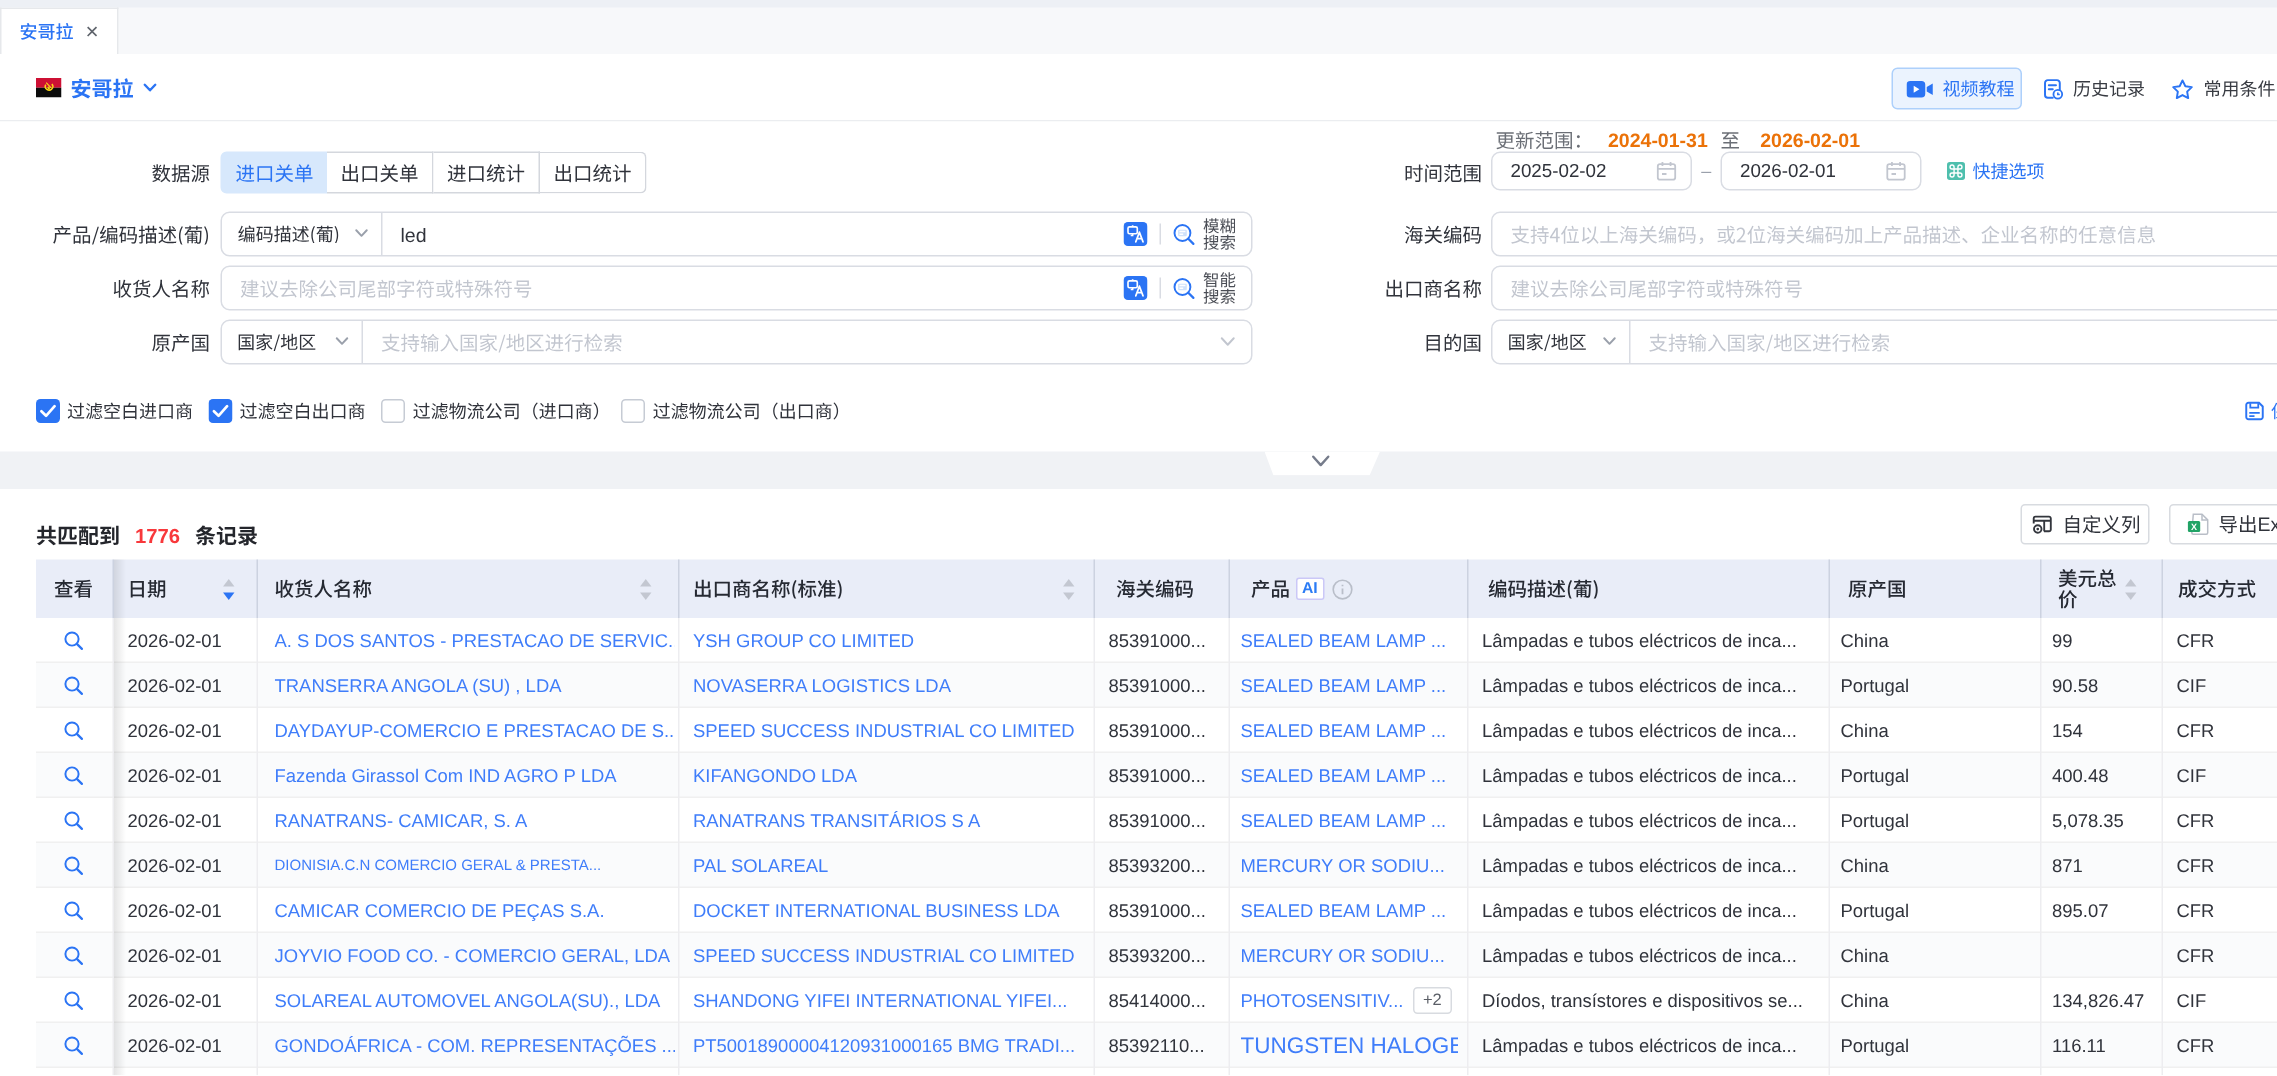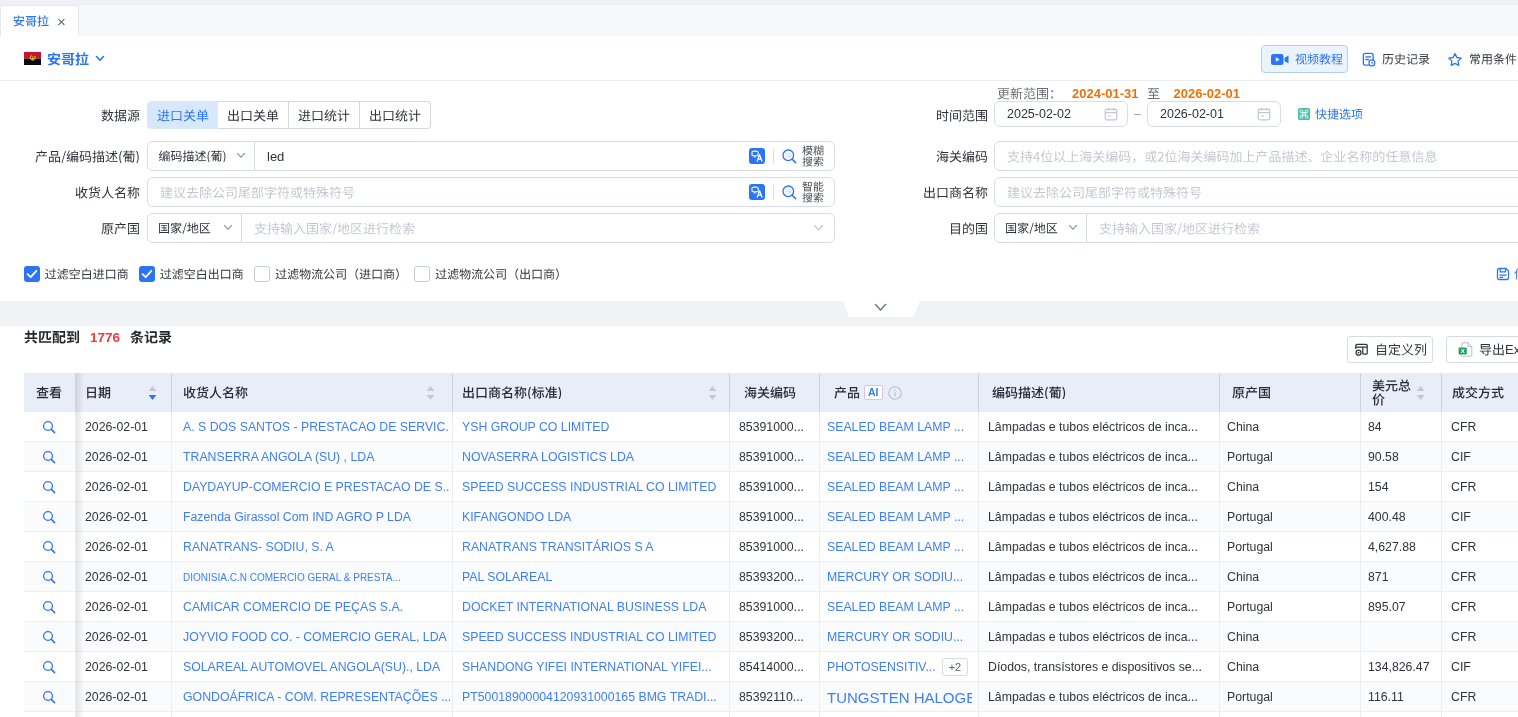--- a/index.html
+++ b/index.html
@@ -541,21 +541,21 @@
       </svg>
     </div>
 <div class="ab" style="left:0px;top:301px;width:1518px;height:25px;background:#f0f2f5"></div>
 <div class="ab" style="left:843px;top:301px;width:77px;height:16px;background:#fff;clip-path:polygon(0 0,77px 0,70px 16px,6px 16px)"></div>
 <div class="r" style="left:873px;top:302px;width:14px;height:12px;justify-content:center">
       <svg class="ct" width="13" height="13" viewBox="0 0 13 13" fill="none">
         <polyline points="1.5,2.5 6.5,8.06 11.5,2.5" stroke="#767c8b" stroke-width="1.6" stroke-linecap="round" stroke-linejoin="round"></polyline>
       </svg>
     </div>
 <div class="ab" style="left:0px;top:326px;width:1518px;height:391px;background:#fff;border-radius:8px 8px 0 0"></div>
-<div class="r" style="left:24px;top:328px;height:18px">
+<div class="r" style="left:24px;top:348px;height:18px">
       <svg class="ct" style="width:56.0px;height:14px;" viewBox="0 -880 4000 1000" fill="#24262c">
         <use href="#b5171" x="0"></use>
         <use href="#b5339" x="1000"></use>
         <use href="#b914D" x="2000"></use>
         <use href="#b5230" x="3000"></use>
       </svg>
       <b style="font-size:13.5px;color:#f8383b;margin:0 10px">1776</b>
       <svg class="ct" style="width:42.0px;height:14px;" viewBox="0 -880 3000 1000" fill="#24262c">
         <use href="#b6761" x="0"></use>
         <use href="#b8BB0" x="1000"></use>
@@ -713,21 +713,21 @@
         <path d="M9.4 9.4 L12.6 12.6" stroke="#2b74f4" stroke-width="1.5" stroke-linecap="round"></path>
       </svg>
     </div>
 <div class="r" style="left:85px;top:412px;height:30px;width:86px;overflow:hidden;white-space:nowrap;font-size:12.3px;color:#30333b">2026-02-01</div>
 <div class="r" style="left:183px;top:412px;height:30px;width:267px;overflow:hidden;white-space:nowrap;font-size:12.3px;color:#3f7dfa">A. S DOS SANTOS - PRESTACAO DE SERVIC...</div>
 <div class="r" style="left:462px;top:412px;height:30px;width:265px;overflow:hidden;white-space:nowrap;font-size:12.3px;color:#3f7dfa">YSH GROUP CO LIMITED</div>
 <div class="r" style="left:739px;top:412px;height:30px;width:80px;overflow:hidden;white-space:nowrap;font-size:12.3px;color:#30333b">85391000...</div>
 <div class="r" style="left:827px;top:412px;height:30px;width:145px;overflow:hidden;white-space:nowrap;font-size:12.3px;color:#3f7dfa">SEALED BEAM LAMP ...</div>
 <div class="r" style="left:988px;top:412px;height:30px;width:225px;overflow:hidden;white-space:nowrap;font-size:12.3px;color:#30333b">Lâmpadas e tubos eléctricos de inca...</div>
 <div class="r" style="left:1227px;top:412px;height:30px;width:130px;overflow:hidden;white-space:nowrap;font-size:12.3px;color:#30333b">China</div>
-<div class="r" style="left:1368px;top:412px;height:30px;width:70px;overflow:hidden;white-space:nowrap;font-size:12.3px;color:#30333b">84</div>
+<div class="r" style="left:1368px;top:412px;height:30px;width:70px;overflow:hidden;white-space:nowrap;font-size:12.3px;color:#30333b">99</div>
 <div class="r" style="left:1451px;top:412px;height:30px;width:70px;overflow:hidden;white-space:nowrap;font-size:12.3px;color:#30333b">CFR</div>
 <div class="ab" style="left:24px;top:442px;width:1512px;height:30px;background:#fafbfc;border-bottom:1px solid #f0f0f0"></div>
 <div class="r" style="left:42px;top:442px;height:30px">
       <svg class="ct" width="14" height="14" viewBox="0 0 14 14" fill="none">
         <circle cx="6" cy="6" r="4.4" stroke="#2b74f4" stroke-width="1.3"></circle>
         <path d="M9.4 9.4 L12.6 12.6" stroke="#2b74f4" stroke-width="1.5" stroke-linecap="round"></path>
       </svg>
     </div>
 <div class="r" style="left:85px;top:442px;height:30px;width:86px;overflow:hidden;white-space:nowrap;font-size:12.3px;color:#30333b">2026-02-01</div>
 <div class="r" style="left:183px;top:442px;height:30px;width:267px;overflow:hidden;white-space:nowrap;font-size:12.3px;color:#3f7dfa">TRANSERRA ANGOLA (SU) , LDA</div>
@@ -771,27 +771,27 @@
 <div class="r" style="left:1368px;top:502px;height:30px;width:70px;overflow:hidden;white-space:nowrap;font-size:12.3px;color:#30333b">400.48</div>
 <div class="r" style="left:1451px;top:502px;height:30px;width:70px;overflow:hidden;white-space:nowrap;font-size:12.3px;color:#30333b">CIF</div>
 <div class="ab" style="left:24px;top:532px;width:1512px;height:30px;background:#fff;border-bottom:1px solid #f0f0f0"></div>
 <div class="r" style="left:42px;top:532px;height:30px">
       <svg class="ct" width="14" height="14" viewBox="0 0 14 14" fill="none">
         <circle cx="6" cy="6" r="4.4" stroke="#2b74f4" stroke-width="1.3"></circle>
         <path d="M9.4 9.4 L12.6 12.6" stroke="#2b74f4" stroke-width="1.5" stroke-linecap="round"></path>
       </svg>
     </div>
 <div class="r" style="left:85px;top:532px;height:30px;width:86px;overflow:hidden;white-space:nowrap;font-size:12.3px;color:#30333b">2026-02-01</div>
-<div class="r" style="left:183px;top:532px;height:30px;width:267px;overflow:hidden;white-space:nowrap;font-size:12.3px;color:#3f7dfa">RANATRANS- SODIU, S. A</div>
+<div class="r" style="left:183px;top:532px;height:30px;width:267px;overflow:hidden;white-space:nowrap;font-size:12.3px;color:#3f7dfa">RANATRANS- CAMICAR, S. A</div>
 <div class="r" style="left:462px;top:532px;height:30px;width:265px;overflow:hidden;white-space:nowrap;font-size:12.3px;color:#3f7dfa">RANATRANS TRANSITÁRIOS S A</div>
 <div class="r" style="left:739px;top:532px;height:30px;width:80px;overflow:hidden;white-space:nowrap;font-size:12.3px;color:#30333b">85391000...</div>
 <div class="r" style="left:827px;top:532px;height:30px;width:145px;overflow:hidden;white-space:nowrap;font-size:12.3px;color:#3f7dfa">SEALED BEAM LAMP ...</div>
 <div class="r" style="left:988px;top:532px;height:30px;width:225px;overflow:hidden;white-space:nowrap;font-size:12.3px;color:#30333b">Lâmpadas e tubos eléctricos de inca...</div>
 <div class="r" style="left:1227px;top:532px;height:30px;width:130px;overflow:hidden;white-space:nowrap;font-size:12.3px;color:#30333b">Portugal</div>
-<div class="r" style="left:1368px;top:532px;height:30px;width:70px;overflow:hidden;white-space:nowrap;font-size:12.3px;color:#30333b">4,627.88</div>
+<div class="r" style="left:1368px;top:532px;height:30px;width:70px;overflow:hidden;white-space:nowrap;font-size:12.3px;color:#30333b">5,078.35</div>
 <div class="r" style="left:1451px;top:532px;height:30px;width:70px;overflow:hidden;white-space:nowrap;font-size:12.3px;color:#30333b">CFR</div>
 <div class="ab" style="left:24px;top:562px;width:1512px;height:30px;background:#fafbfc;border-bottom:1px solid #f0f0f0"></div>
 <div class="r" style="left:42px;top:562px;height:30px">
       <svg class="ct" width="14" height="14" viewBox="0 0 14 14" fill="none">
         <circle cx="6" cy="6" r="4.4" stroke="#2b74f4" stroke-width="1.3"></circle>
         <path d="M9.4 9.4 L12.6 12.6" stroke="#2b74f4" stroke-width="1.5" stroke-linecap="round"></path>
       </svg>
     </div>
 <div class="r" style="left:85px;top:562px;height:30px;width:86px;overflow:hidden;white-space:nowrap;font-size:12.3px;color:#30333b">2026-02-01</div>
 <div class="r" style="left:183px;top:562px;height:30px;width:267px;overflow:hidden;white-space:nowrap;font-size:10px;color:#3f7dfa">DIONISIA.C.N COMERCIO GERAL &amp; PRESTA...</div>

